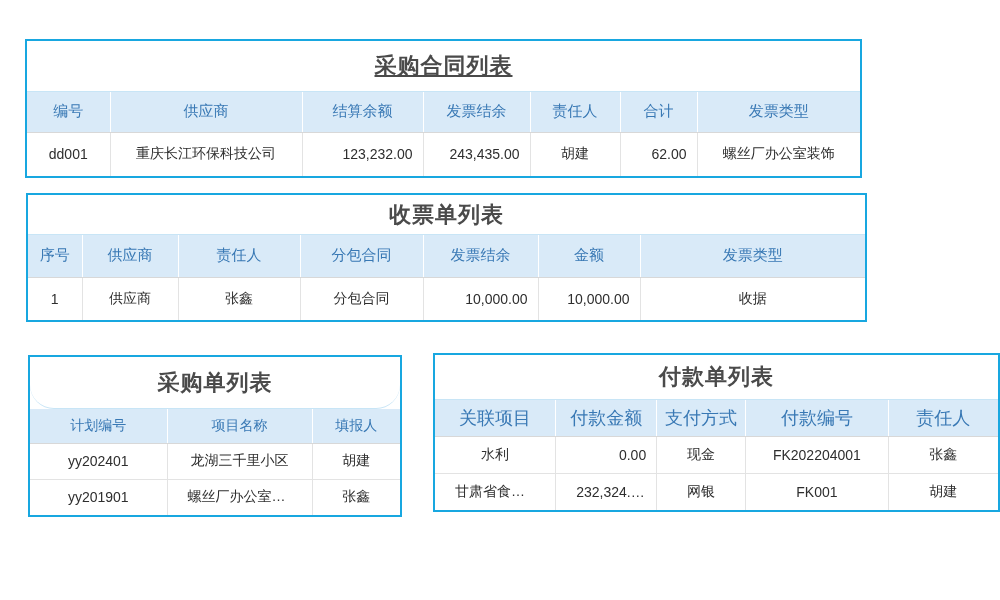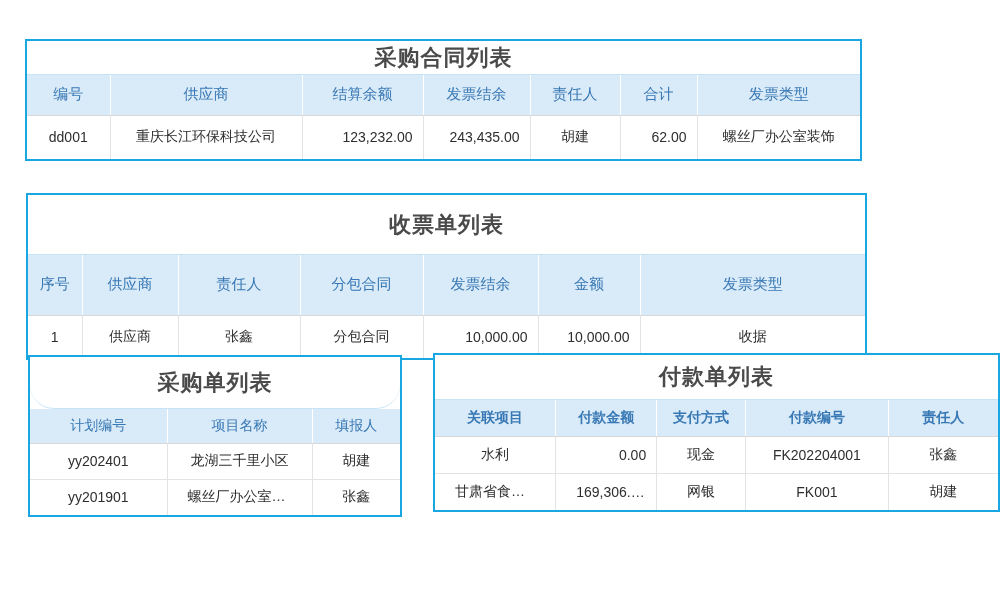--- a/index.html
+++ b/index.html
@@ -26,34 +26,34 @@
      font-size:15px;text-align:center;border-bottom:1px solid var(--header-bottom);
      overflow:hidden;white-space:nowrap;}
   th + th{border-left:1px solid var(--header-divider);}
   td{font-size:14px;color:var(--cell-text);text-align:center;
      overflow:hidden;text-overflow:ellipsis;white-space:nowrap;padding:0 20px;}
   td + td{border-left:1px solid var(--divider);}
   tbody tr + tr td{border-top:1px solid var(--divider);}
   td.num{text-align:right;padding-right:10px;margin-left:20px;}
   
   .t1{left:25px;top:39px;width:837px;}
-  .t1 .tbl-title{height:34px;}
+  .t1 .tbl-title{height:51px;text-decoration:underline;}
   .t1 th{height:40px;}
   .t1 td{height:44px;}
   .t2{left:26px;top:193px;width:841px;}
-  .t2 .tbl-title{height:60px;}
-  .t2 th{height:60px;}
+  .t2 .tbl-title{height:40px;}
+  .t2 th{height:42px;}
   .t2 td{height:43px;}
   .t3{left:28px;top:355px;width:374px;}
   .t3 .tbl-title{height:52px;border-radius:24px;}
   .t3 th{height:34px;font-size:14px;}
   .t3 td{height:36px;}
   .t4{left:433px;top:353px;width:567px;}
   .t4 .tbl-title{height:45px;}
-  .t4 th{height:36px;font-size:14px;font-weight:bold;}
+  .t4 th{height:36px;font-size:18px;}
   .t4 td{height:37px;}
 </style>
 </head>
 <body>
 
 <div class="screen">
 
   <div class="tbl t1">
     <div class="tbl-title">采购合同列表</div>
     <table>
@@ -180,21 +180,21 @@
       <tbody>
         <tr>
           <td>水利</td>
           <td class="num">0.00</td>
           <td>现金</td>
           <td>FK202204001</td>
           <td>张鑫</td>
         </tr>
         <tr>
           <td>甘肃省食品药...</td>
-          <td class="num">169,306.61</td>
+          <td class="num">232,324.00</td>
           <td>网银</td>
           <td>FK001</td>
           <td>胡建</td>
         </tr>
       </tbody>
     </table>
   </div>
 
 </div>
 

